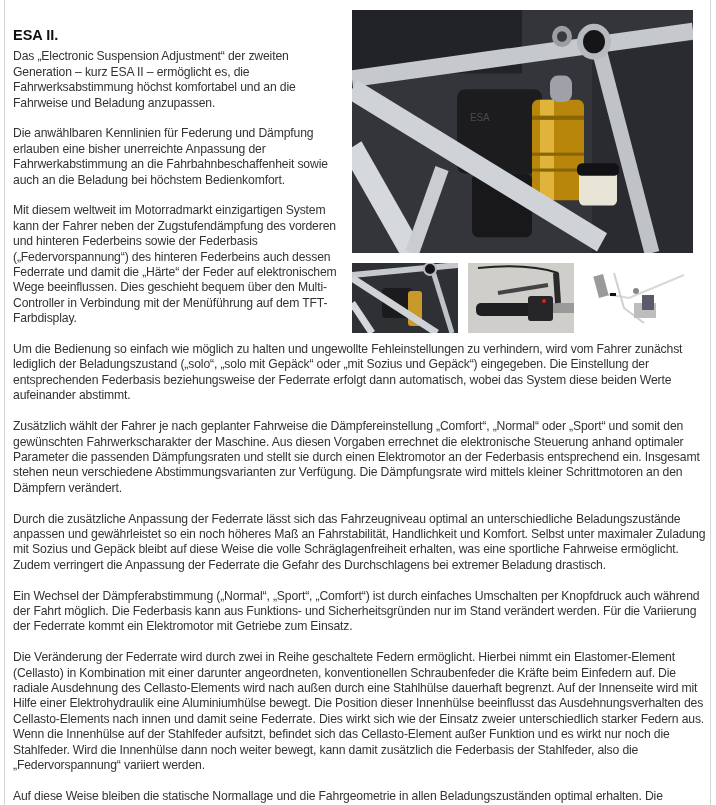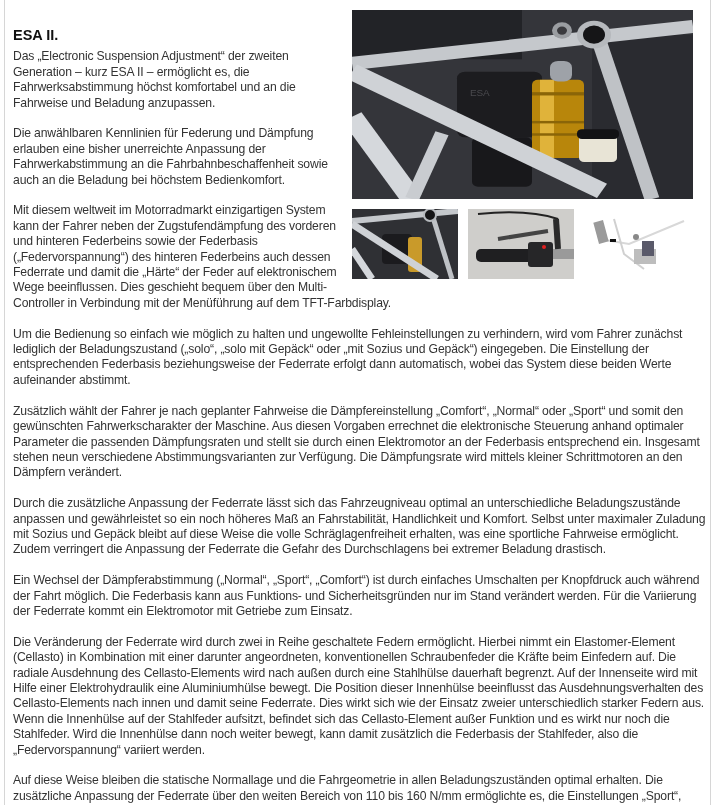--- a/index.html
+++ b/index.html
@@ -11,21 +11,21 @@
   }
   .content {
     position: absolute; left: 13px; top: 0; width: 694px;
     font-family: "Liberation Sans", sans-serif; font-size: 12.2px; line-height: 15.4px;
     color: #333333; letter-spacing: -0.15px;
   }
   .media {
     float: right; width: 345px; margin: 10px 10px 6px 14px;
   }
   .hero {
-    width: 341px; height: 189px; position: relative; overflow: hidden;
+    width: 341px; height: 243px; position: relative; overflow: hidden;
     background: linear-gradient(135deg, #2e2f33 0%, #3a3b3f 40%, #26272a 100%);
   }
   .hero svg, .thumb svg { display: block; width: 100%; height: 100%; }
   .thumbs { display: flex; gap: 10px; margin-top: 10px; }
   .thumb { width: 106px; height: 70px; overflow: hidden; position: relative; }
   .thumb.t1 { background: #2f3034; }
   .thumb.t2 { background: #cdccc8; }
   .thumb.t3 { background: #ffffff; }
   h1 {
     font-family: "Liberation Sans", sans-serif; font-size: 14.5px; font-weight: bold;

